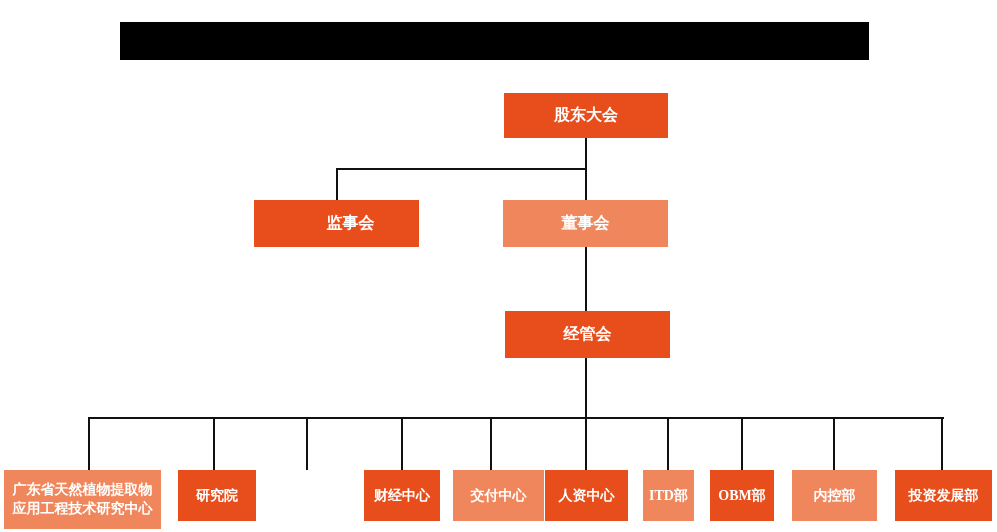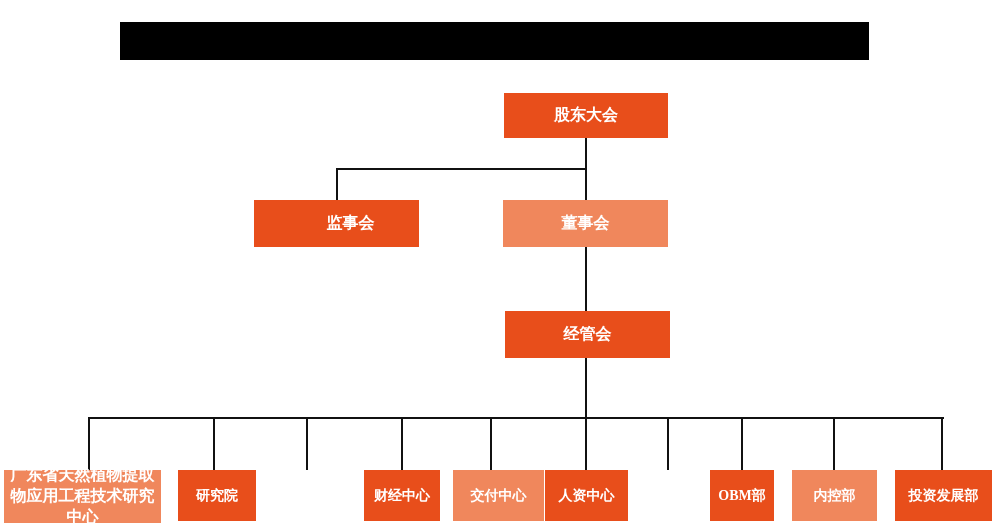--- a/index.html
+++ b/index.html
@@ -31,21 +31,21 @@
   .light { background: #F0875C; }
 
   
   .n-shareholders { left: 504px; top: 93px;  width: 164px; height: 45px; font-size: 16px; }
   .n-supervisors  { left: 254px; top: 200px; width: 165px; height: 47px; font-size: 16px; padding-left: 28px; }
   .n-directors    { left: 503px; top: 200px; width: 165px; height: 47px; font-size: 16px; }
   .n-management   { left: 505px; top: 311px; width: 165px; height: 47px; font-size: 16px; }
 
   
   .dept { top: 470px; height: 51px; font-size: 14px; }
-  .d0 { left: 4px;   width: 157px; height: 53px; font-size: 16px; line-height: 1.3; padding: 3px 2px; }
+  .d0 { left: 4px;   width: 157px; height: 59px; font-size: 14px; line-height: 1.3; padding: 3px 2px; }
   .d1 { left: 178px; width: 78px; }
   .d2 { left: 269px; width: 77px; }
   .d3 { left: 364px; width: 76px; }
   .d4 { left: 453px; width: 91px; }
   .d5 { left: 545px; width: 83px; }
   .d6 { left: 643px; width: 51px; }
   .d7 { left: 710px; width: 64px; }
   .d8 { left: 792px; width: 85px; }
   .d9 { left: 895px; width: 97px; }
 
@@ -90,17 +90,18 @@
   <div class="node dark n-shareholders">股东大会</div>
   <div class="node dark n-supervisors">监事会</div>
   <div class="node light n-directors">董事会</div>
   <div class="node dark n-management">经管会</div>
 
   <div class="node light dept d0">广东省天然植物提取物应用工程技术研究中心</div>
   <div class="node dark dept d1">研究院</div>
   <div class="node dark dept d3">财经中心</div>
   <div class="node light dept d4">交付中心</div>
   <div class="node dark dept d5">人资中心</div>
+  <div class="node light dept d6">ITD部</div>
   <div class="node dark dept d7">OBM部</div>
   <div class="node light dept d8">内控部</div>
   <div class="node dark dept d9">投资发展部</div>
 
 </div>
 
 </body></html>

